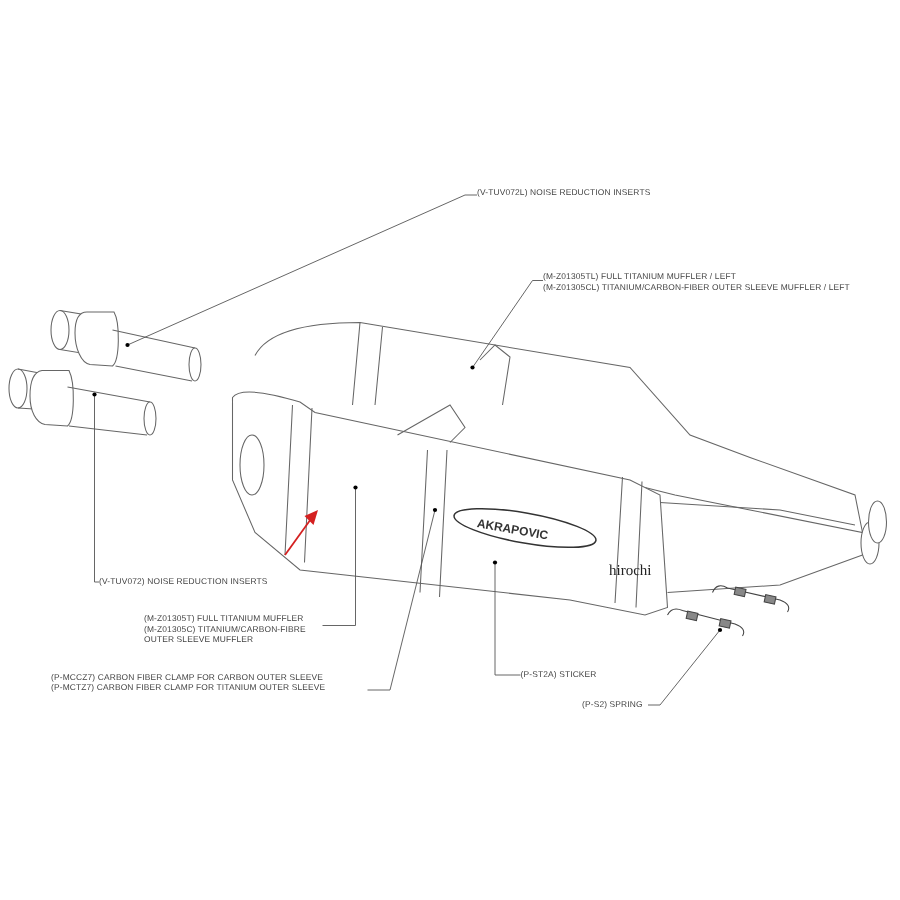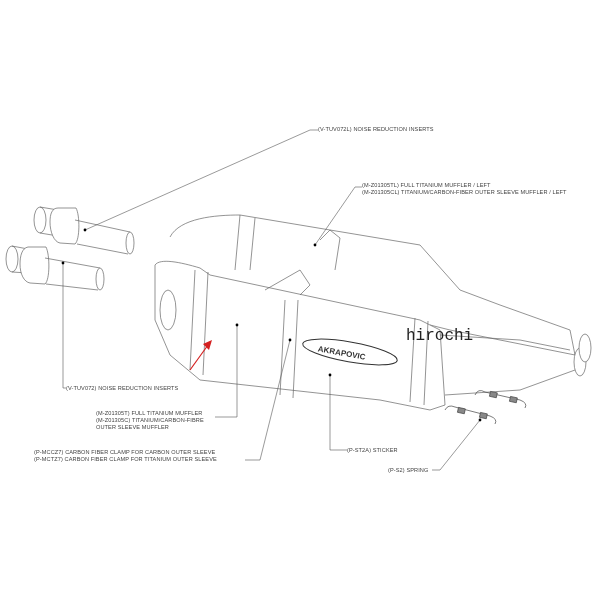--- a/index.html
+++ b/index.html
@@ -1,19 +1,19 @@
 <!DOCTYPE html>
 <html><head>
 <meta charset="utf-8">
 <style>
   html, body { margin:0; padding:0; background:#fff; }
   body { width:600px; height:600px; position:relative; overflow:hidden; font-family:"Liberation Sans", sans-serif; }
   svg.art { position:absolute; left:0; top:0; }
   .lbl { position:absolute; font-size:5.6px; color:#444; white-space:nowrap; line-height:7px; letter-spacing:0.1px; }
-  .wm { position:absolute; font-size:16px; color:#222; font-family:Liberation Mono, monospace; }
+  .wm { position:absolute; font-size:10px; color:#222; font-family:Liberation Serif, serif;margin-top:48px; }
 </style>
 </head>
 <body>
 
 <svg class="art" width="600" height="600" viewBox="0 0 600 600">
   <g fill="none" stroke="#666" stroke-width="0.7">
 
     <g>
       <ellipse cx="40" cy="220" rx="6" ry="13" fill="#fff"></ellipse>
       <path d="M40 207 L58 210 L58 236 L40 233"></path>

